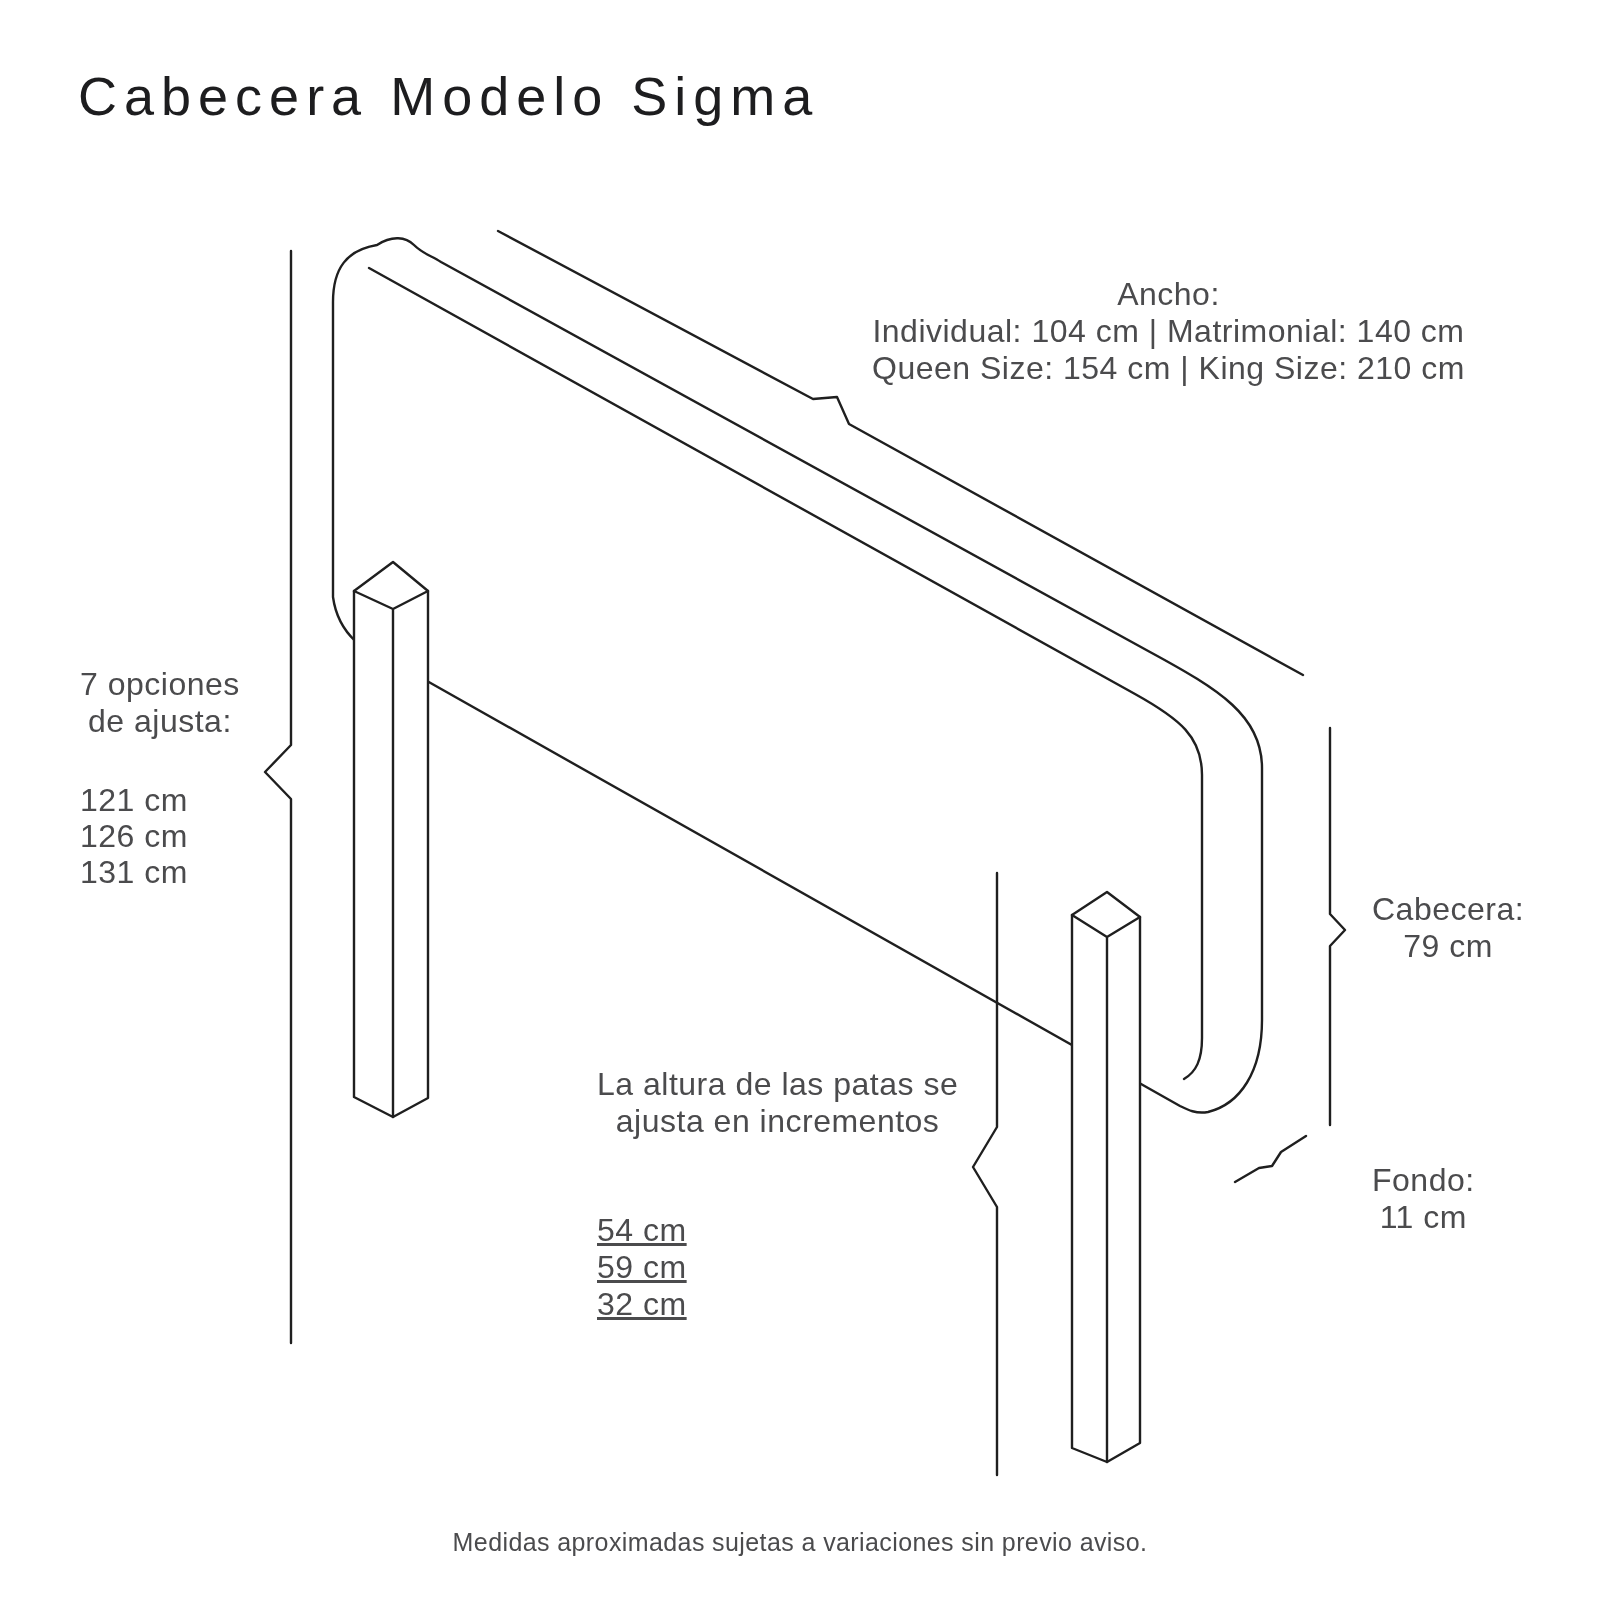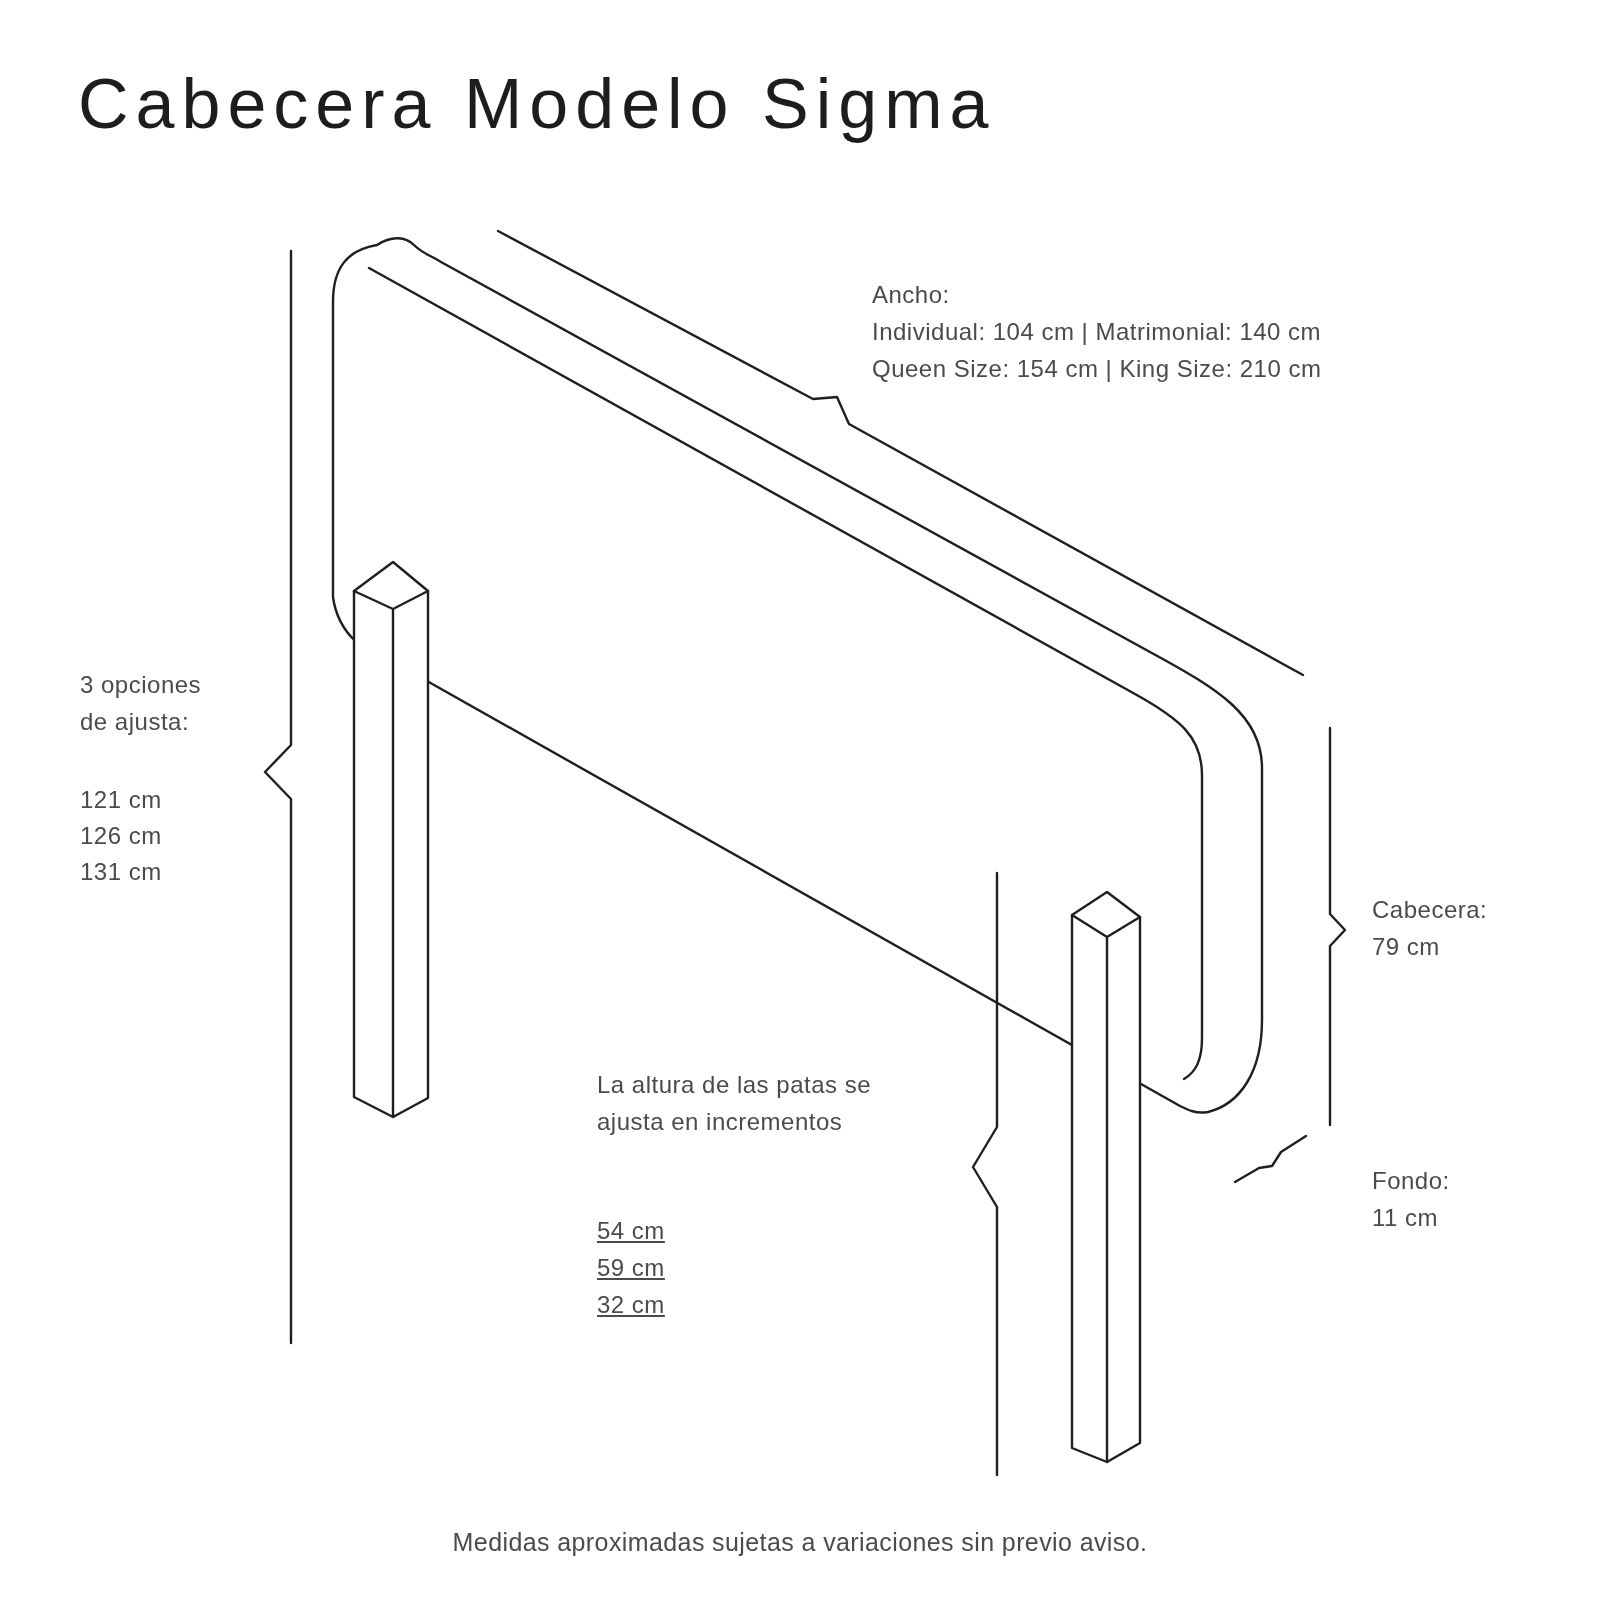--- a/index.html
+++ b/index.html
@@ -13,30 +13,31 @@
   body{
     width:1600px;height:1600px;
     position:relative;
     font-family:"Liberation Sans", sans-serif;
     color:var(--c-text);
     overflow:hidden;
   }
   .abs{position:absolute;}
   .title{
     left:78px;top:68px;
-    font-size:70px;line-height:1.05;
+    font-size:54px;line-height:1.05;
     letter-spacing:7px;
     font-weight:400;
     color:var(--c-title);
     white-space:nowrap;
   }
   .note{
-    font-size:24px;line-height:37px;letter-spacing:.5px;
+    font-size:32px;line-height:37px;letter-spacing:.5px;
     color:var(--c-text);
     white-space:nowrap;
+    text-align:center;
   }
   .note div{white-space:nowrap;}
   .vals{line-height:37px;}
   .ancho{left:872px;top:276px;}
   .opts-label{left:80px;top:666px;}
   .opts-values{left:80px;top:782px;line-height:36px;}
   .cabecera{left:1372px;top:891px;}
   .patas{left:597px;top:1066px;}
   .patas-values{left:597px;top:1212px;text-decoration:underline;}
   .fondo{left:1328px;top:1162px;margin-left:44px;}
@@ -92,21 +93,21 @@
 
 <h1 class="abs title">Cabecera Modelo Sigma</h1>
 
 <div class="abs note ancho">
   <div>Ancho:</div>
   <div>Individual: 104 cm | Matrimonial: 140 cm</div>
   <div>Queen Size: 154 cm | King Size: 210 cm</div>
 </div>
 
 <div class="abs note opts-label">
-  <div>3 opciones</div>
+  <div>7 opciones</div>
   <div>de ajusta:</div>
 </div>
 <div class="abs note vals opts-values">
   <div>121 cm</div>
   <div>126 cm</div>
   <div>131 cm</div>
 </div>
 
 <div class="abs note cabecera">
   <div>Cabecera:</div>

